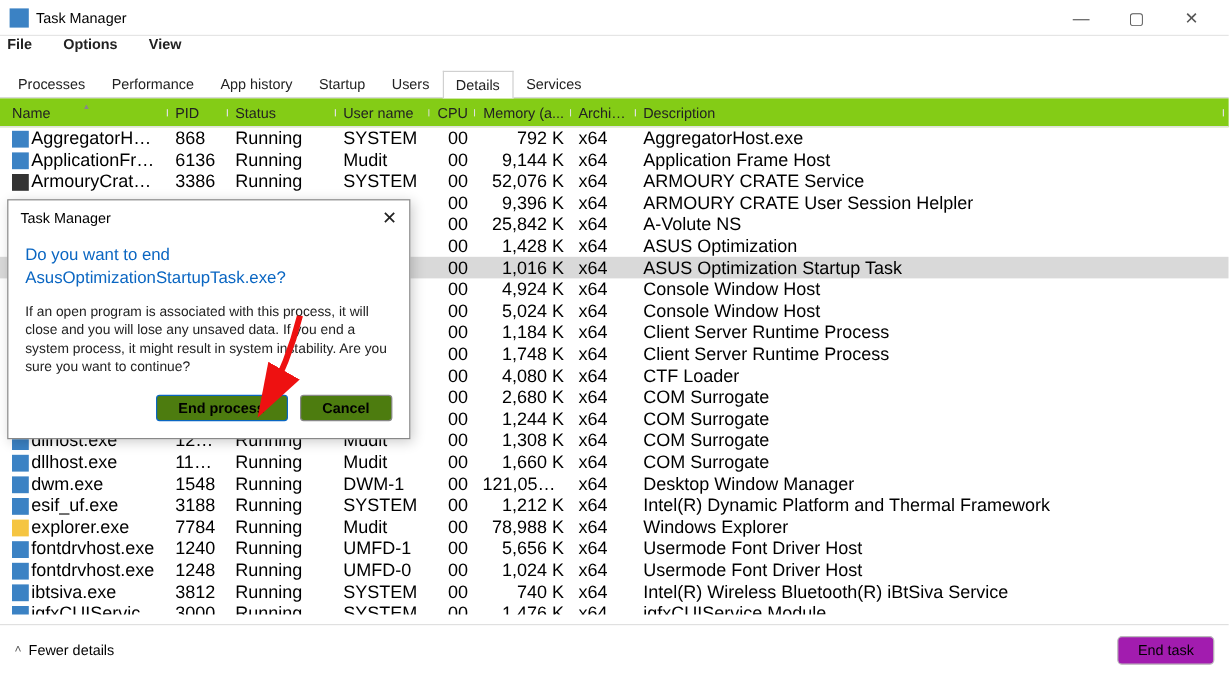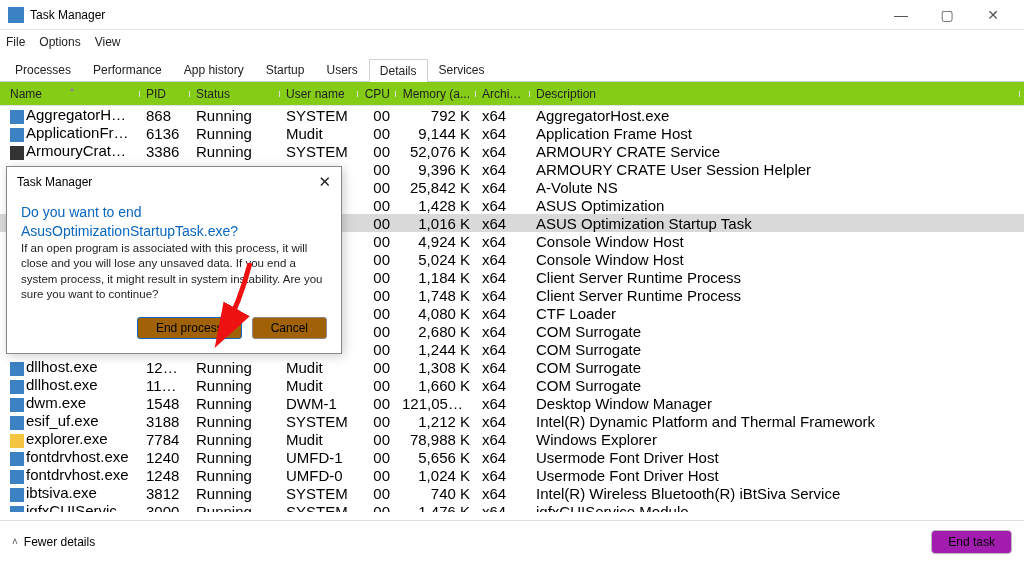--- a/index.html
+++ b/index.html
@@ -4,21 +4,21 @@
 <style>
 * { margin: 0; padding: 0; box-sizing: border-box; font-family: "Segoe UI", Arial, sans-serif; }
 body { width: 1024px; height: 562px; overflow: hidden; background: #fff; font-size: 12px; color: #000; position: relative; }
 
 .titlebar { height: 30px; display: flex; align-items: center; padding: 0 8px; border-bottom: 1px solid #e5e5e5; }
 .titlebar .icon { width: 16px; height: 16px; background: #3b82c4; margin-right: 6px; display: inline-flex; align-items: center; justify-content: center; }
 .titlebar .title { font-size: 12px; }
 .titlebar .winbtns { margin-left: auto; display: flex; gap: 0; }
 .titlebar .winbtns div { width: 46px; height: 30px; display: flex; align-items: center; justify-content: center; color: #555; font-size: 14px; }
 
-.menubar { height: 24px; display: flex; align-items: center; padding: 0 6px; gap: 14px; }
+.menubar { height: 24px; display: flex; padding: 0 6px; gap: 26px; font-weight: bold; }
 .menubar span { font-size: 12px; color: #222; }
 
 .tabs { height: 28px; display: flex; align-items: flex-end; border-bottom: 1px solid #d0d0d0; padding: 0 4px; }
 .tabs .tab { padding: 4px 10px; font-size: 12px; color: #222; border: 1px solid transparent; border-bottom: none; cursor: default; }
 .tabs .tab.active { border-color: #d0d0d0; background: #fff; position: relative; top: 1px; }
 
 .headers { height: 24px; display: flex; align-items: center; border-bottom: 1px solid #e0e0e0; background: #84cc16; padding: 0 4px; }
 .headers .col { padding: 0 6px; font-size: 12px; color: #222; white-space: nowrap; overflow: hidden; text-overflow: ellipsis; position: relative; }
 .headers .col::after { content: ""; position: absolute; right: 0; top: 4px; bottom: 4px; width: 1px; background: #e0e0e0; }
 .headers .col.sort::before { content: "▴"; font-size: 8px; color: #888; position: absolute; left: 50%; top: -3px; transform: translateX(-50%); }
@@ -42,24 +42,24 @@
 .row .picon.dark { background: #333; }
 
 .footer { position: absolute; bottom: 0; left: 0; right: 0; height: 42px; border-top: 1px solid #e0e0e0; display: flex; align-items: center; padding: 0 12px; background: #fff; }
 .footer .chevron { font-size: 10px; margin-right: 6px; color: #555; }
 .footer .endtask { margin-left: auto; padding: 4px 16px; border: 1px solid #bbb; border-radius: 4px; background: #a21caf; font-size: 12px; }
 
 .dialog { position: absolute; left: 6px; top: 166px; width: 336px; background: #fff; border: 1px solid #888; box-shadow: 2px 2px 10px rgba(0,0,0,0.2); z-index: 10; }
 .dialog .dhead { height: 30px; display: flex; align-items: center; padding: 0 10px; font-size: 12px; }
 .dialog .dhead .x { margin-left: auto; font-size: 15px; color: #222; }
 .dialog .dmain { padding: 6px 14px 14px 14px; }
-.dialog .dmain .q { color: #0a66c2; font-size: 14px; line-height: 1.35; }
+.dialog .dmain .q { color: #0a66c2; font-size: 14px; line-height: 1.35; margin-bottom: 12px; }
 .dialog .dmain .body { font-size: 11.5px; color: #222; line-height: 1.35; margin-bottom: 14px; }
 .dialog .dbtns { display: flex; justify-content: flex-end; gap: 10px; }
-.dialog .dbtns button { padding: 3px 18px; font-size: 12px; border: 1px solid #888; background: #a16207; border-radius: 3px; }
+.dialog .dbtns button { padding: 3px 18px; font-size: 12px; border: 1px solid #888; background: #4d7c0f; border-radius: 3px; font-weight: bold; }
 .dialog .dbtns button.primary { border: 1.5px solid #0a66c2; }
 
 .arrow { position: absolute; left: 210px; top: 263px; z-index: 11; pointer-events: none; }
 </style>
 </head>
 <body>
 
 <div class="titlebar">
   <span class="icon"></span>
   <span class="title">Task Manager</span>

